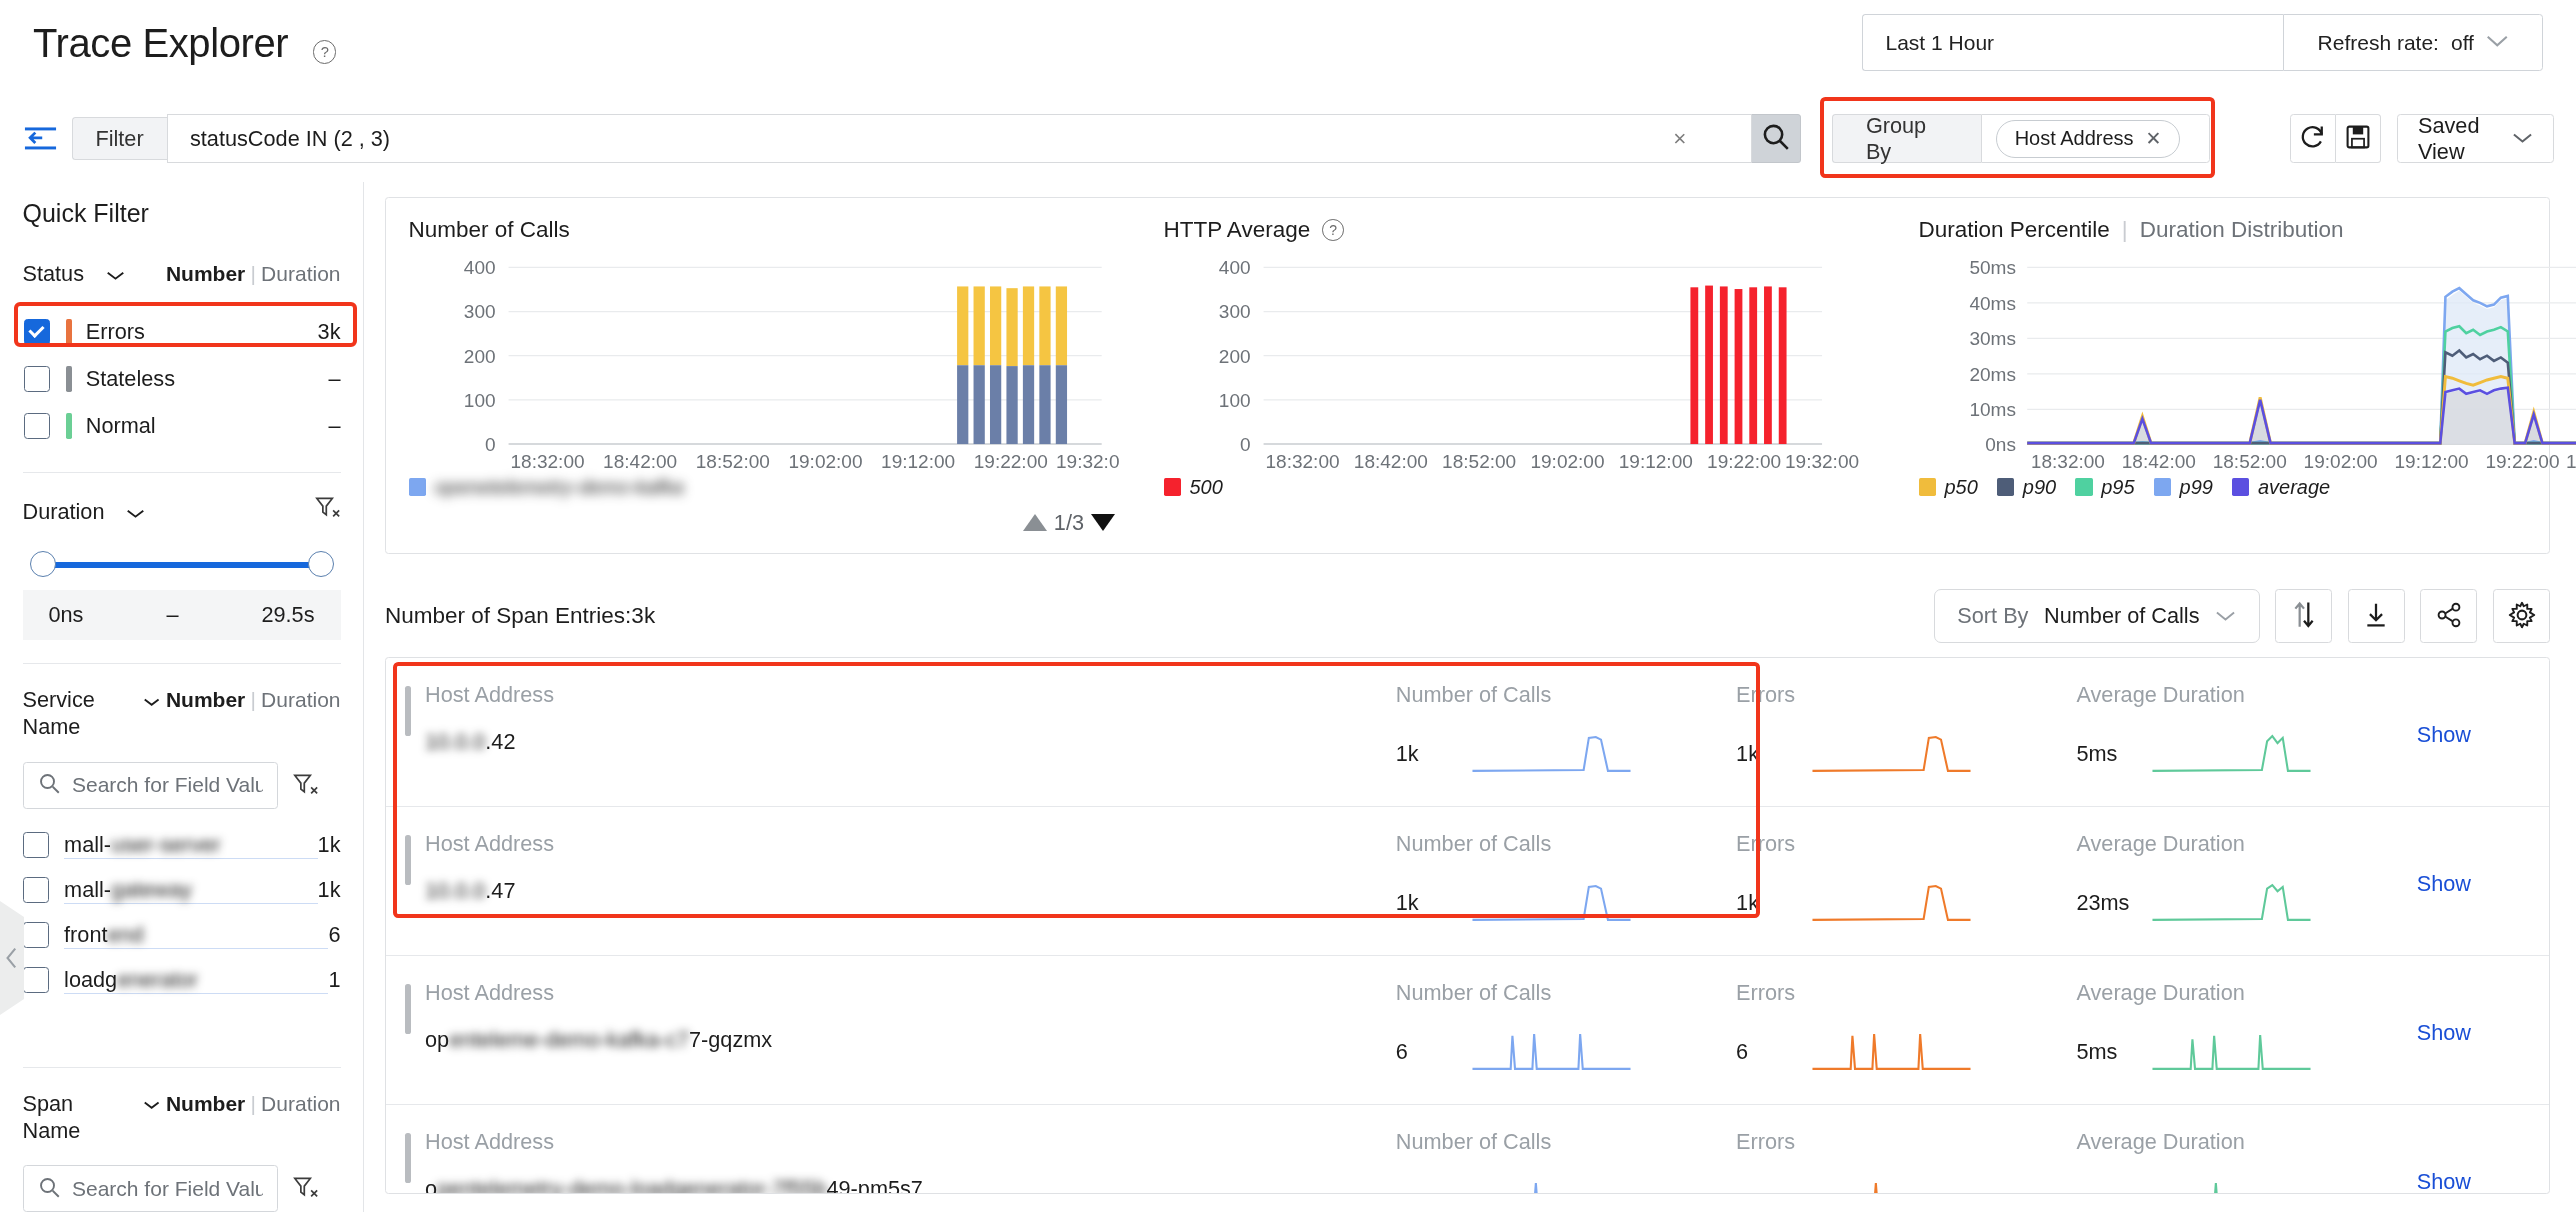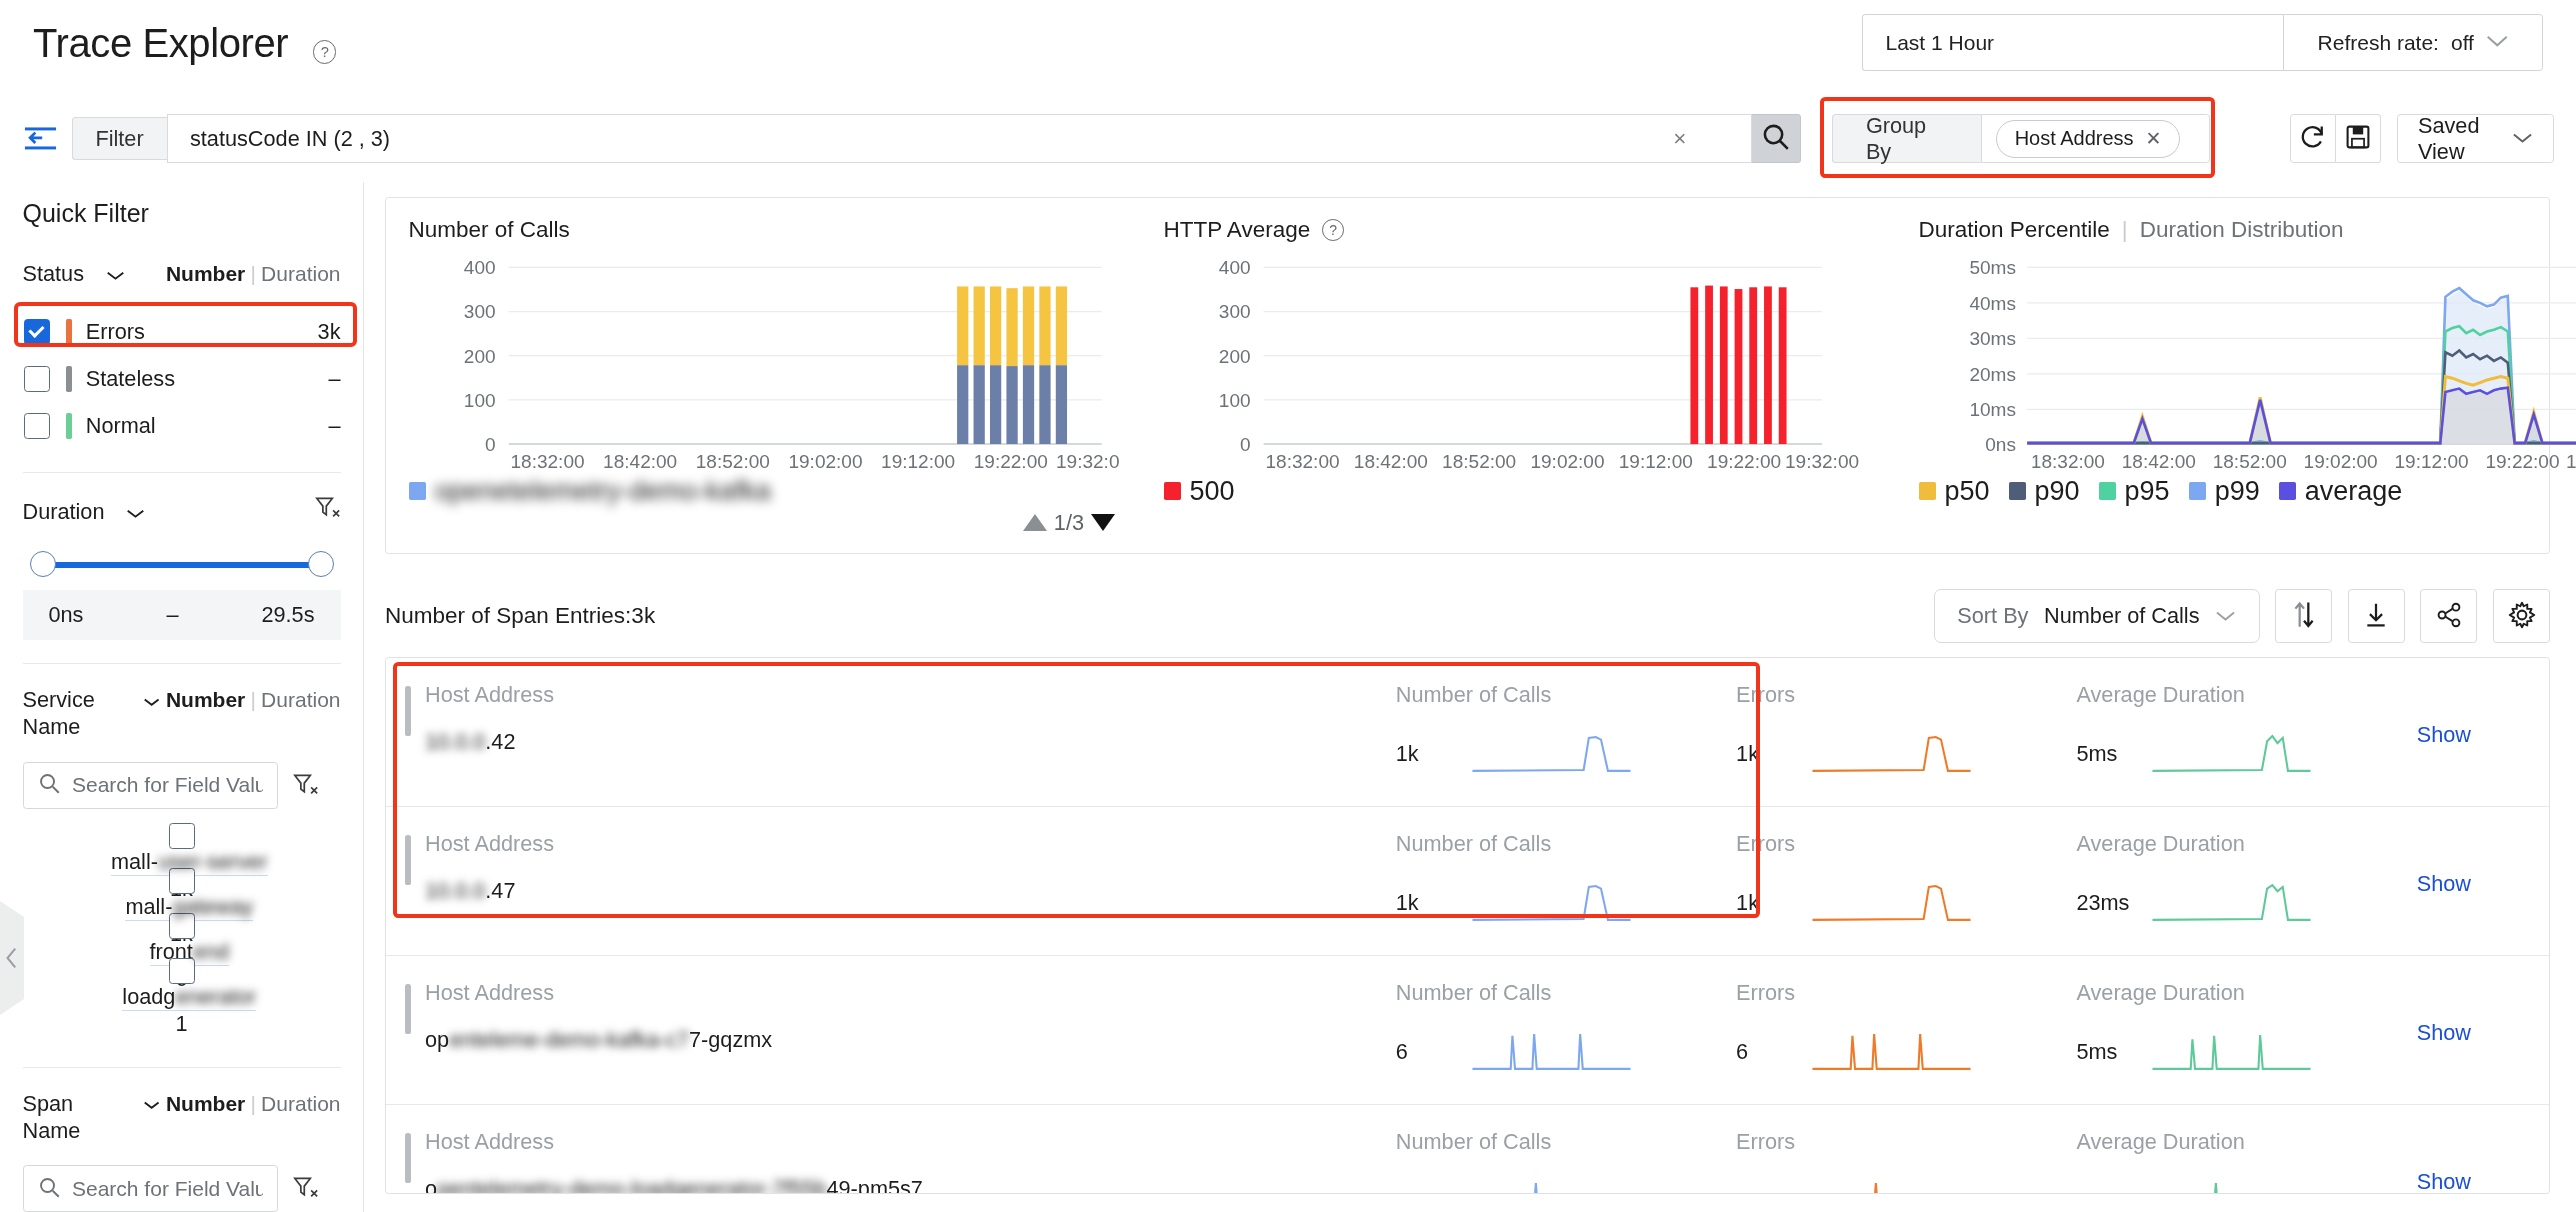--- a/index.html
+++ b/index.html
@@ -167,21 +167,21 @@
   }
   .search-field {
     display: flex; align-items: center; gap: 12px; height: 47px;
     border: 0.9px solid #d4d7db; border-radius: 3.5px; padding: 0 14px;
     width: 255px; background: #fff;
   }
   .search-field span.ph { font-size: 21px; color: #6d7278; white-space: nowrap; overflow: hidden; }
   .search-row { display: flex; align-items: center; gap: 15.6px; margin-bottom: 14px; }
   .blur { filter: blur(5.2px); display: inline-block; }
   .blur-sm { filter: blur(4.3px); display: inline-block; }
-  .svc-row { display: flex; align-items: center; height: 45px; flex-direction: column; }
+  .svc-row { display: flex; align-items: center; height: 45px; }
   .svc-name { font-size: 21.7px; color: #1d1d1d; flex: 1; margin-left: 15.6px;
               border-bottom: 1.7px solid #cddcf5; display:inline-block; }
   .sidebar-handle {
     position: absolute; left: 0; top: 719px; width: 24px; height: 114px;
     background: #eceded; clip-path: polygon(0 0, 100% 14%, 100% 86%, 0 100%);
     display: flex; align-items: center; justify-content: center;
   }
 
   
   .charts {
@@ -195,21 +195,21 @@
   .chart-title .bar { color: #c9ccd1; }
   .help-circle {
     display: inline-flex; align-items: center; justify-content: center;
     width: 21.7px; height: 21.7px; border-radius: 50%; border: 1.7px solid #6b6b6b;
     color: #6b6b6b; font-size: 14px;
   }
   .plot { position: relative; height: 217px; margin-top: 12px; }
   .plot svg { display: block; }
   .legend {
     display: flex; align-items: flex-end; gap: 19px; margin-top: 3.5px;
-    font-size: 27px; color: #1d1d1d;
+    font-size: 20px; color: #1d1d1d; font-style: italic;
   }
   .legend-item { display: flex; align-items: center; gap: 8.7px; }
   .lg-sq { width: 17.3px; height: 17.3px; border-radius: 1.7px; }
   .pager {
     position: absolute; right: 26px; bottom: 17.3px;
     display: flex; align-items: center; gap: 7px; font-size: 21.7px; color: #5f6368;
   }
   .tri-up { width:0;height:0;border-left:12px solid transparent;border-right:12px solid transparent;border-bottom:17.3px solid #8a8f94; }
   .tri-down { width:0;height:0;border-left:12px solid transparent;border-right:12px solid transparent;border-top:17.3px solid #111; }
 

